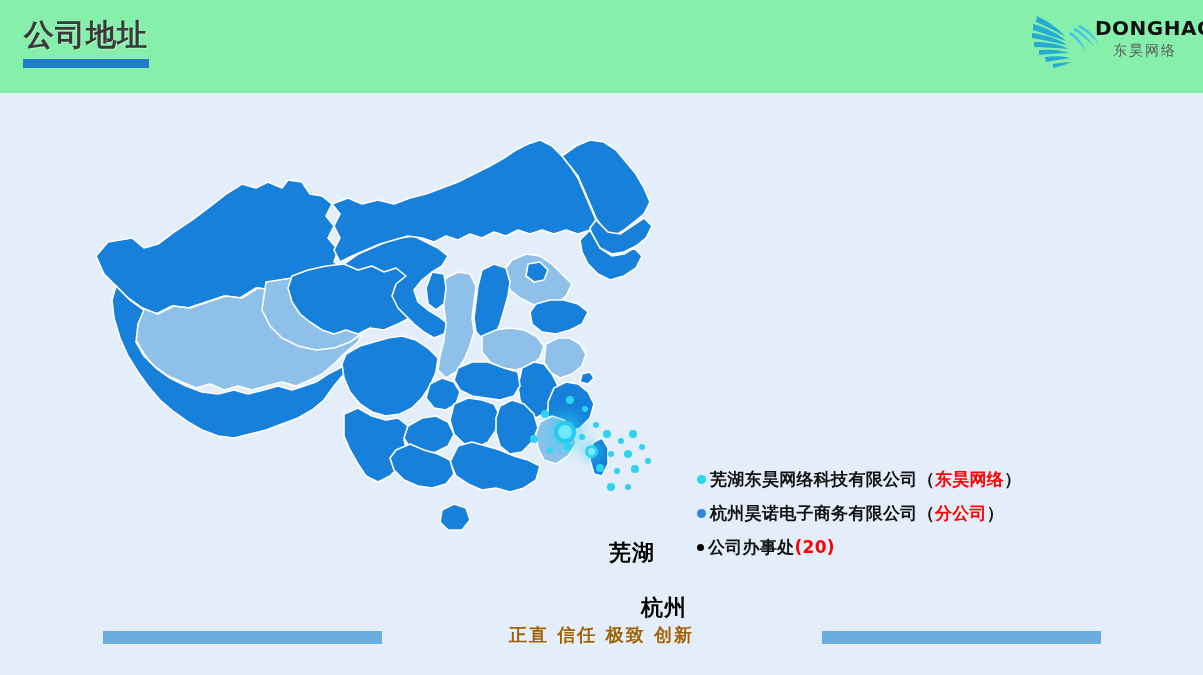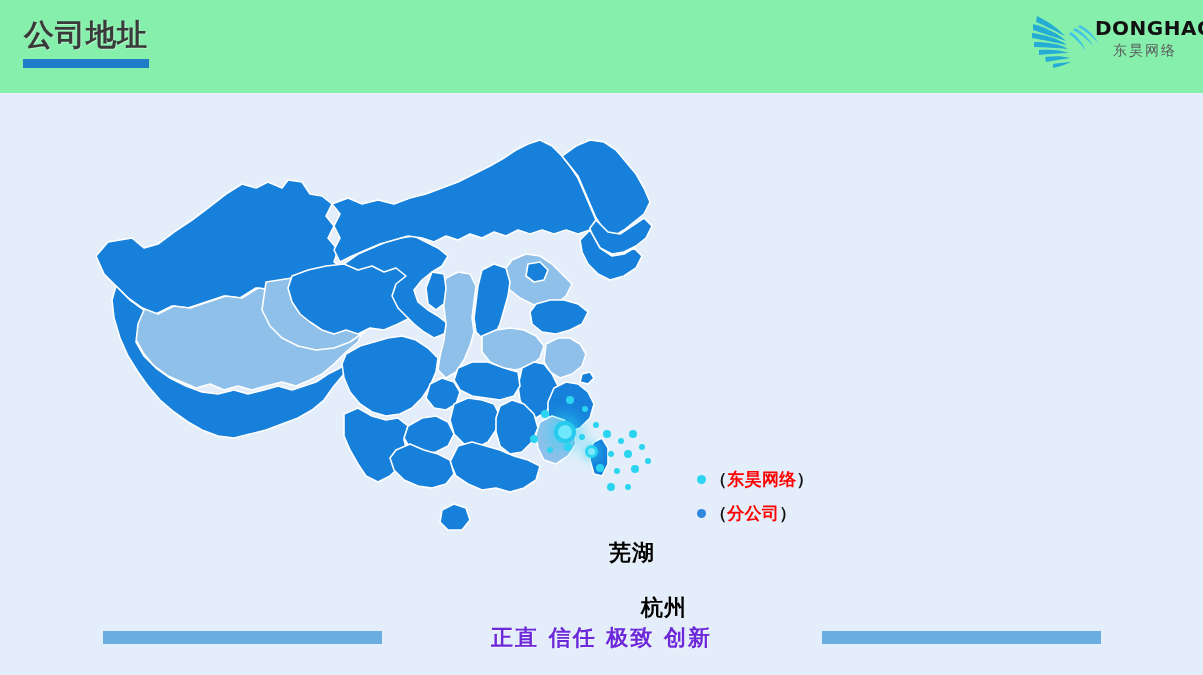--- a/index.html
+++ b/index.html
@@ -86,21 +86,21 @@
   .b-black { background:#000000; width:7px; height:7px; }
   .legend-accent { color:#FF0000; }
   .paren { color:#111; }
 
   
   .foot-bar { position:absolute; top:631px; height:13px; background:#6AAEE0; }
   #foot-bar-left  { left:103px; width:279px; }
   #foot-bar-right { left:822px; width:279px; }
   #slogan {
     position:absolute; left:0; top:623px; width:1203px; text-align:center;
-    font-size:22px; font-weight:bold; color:#6d28d9; letter-spacing:2px;
+    font-size:18px; font-weight:bold; color:#a16207; letter-spacing:2px;
     text-shadow:1px 1px 0 rgba(255,255,255,.4);
   }
 </style>
 </head>
 <body>
 
 <div id="header">
   <div id="page-title">公司地址</div>
   <div id="title-underline"></div>
 
@@ -227,30 +227,37 @@
   <div class="dot dot-sm" style="left:535px; top:327px;"></div>
   <div class="dot dot-xs" style="left:549px; top:320px;"></div>
   <div class="dot dot-sm" style="left:511px; top:345px;"></div>
   <div class="dot dot-xs" style="left:529px; top:346px;"></div>
 </div>
 
 <div id="legend">
 
   <div class="legend-row">
     <span class="legend-bullet b-cyan"></span>
+    <span>芜湖东昊网络科技有限公司</span>
     <span class="paren">（</span>
     <span class="legend-accent">东昊网络</span>
     <span class="paren">）</span>
   </div>
 
   <div class="legend-row">
     <span class="legend-bullet b-blue"></span>
+    <span>杭州昊诺电子商务有限公司</span>
     <span class="paren">（</span>
     <span class="legend-accent">分公司</span>
     <span class="paren">）</span>
   </div>
 
+  <div class="legend-row">
+    <span class="legend-bullet b-black"></span>
+    <span>公司办事处</span>
+    <span class="legend-accent">(20)</span>
+  </div>
 
 </div>
 
 <div class="foot-bar" id="foot-bar-left"></div>
 <div id="slogan">正直  信任  极致  创新</div>
 <div class="foot-bar" id="foot-bar-right"></div>
 
 </body></html>

